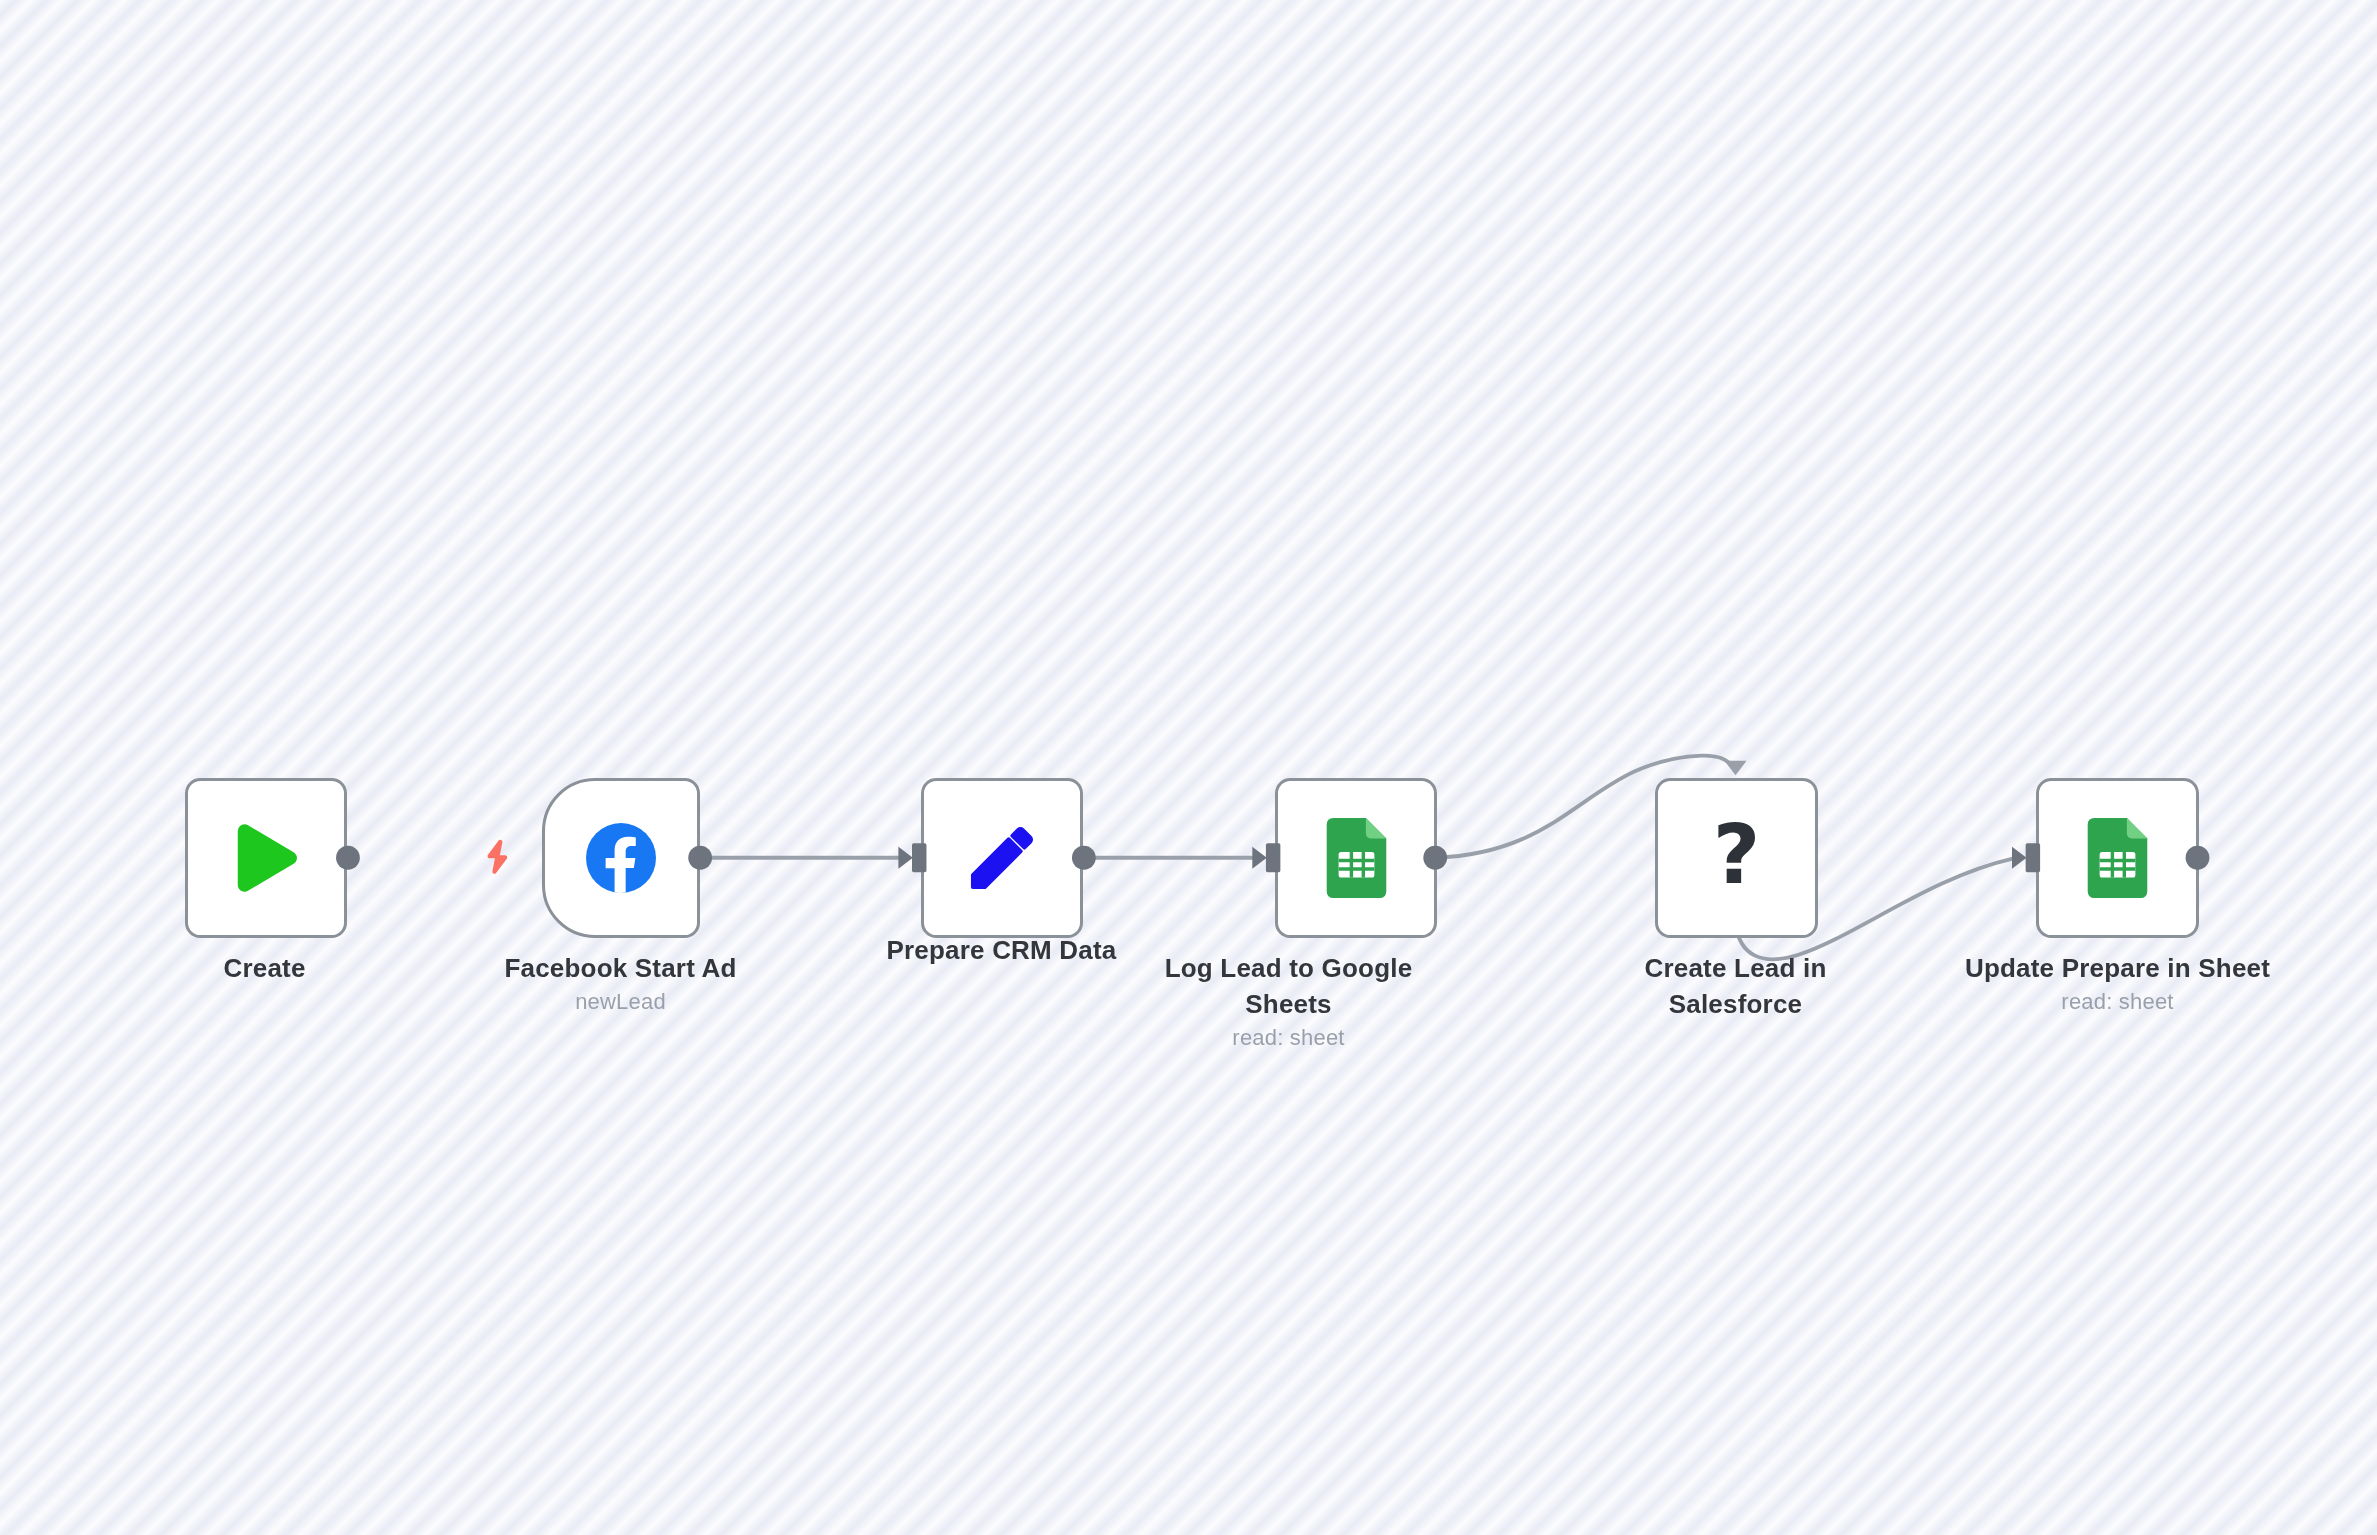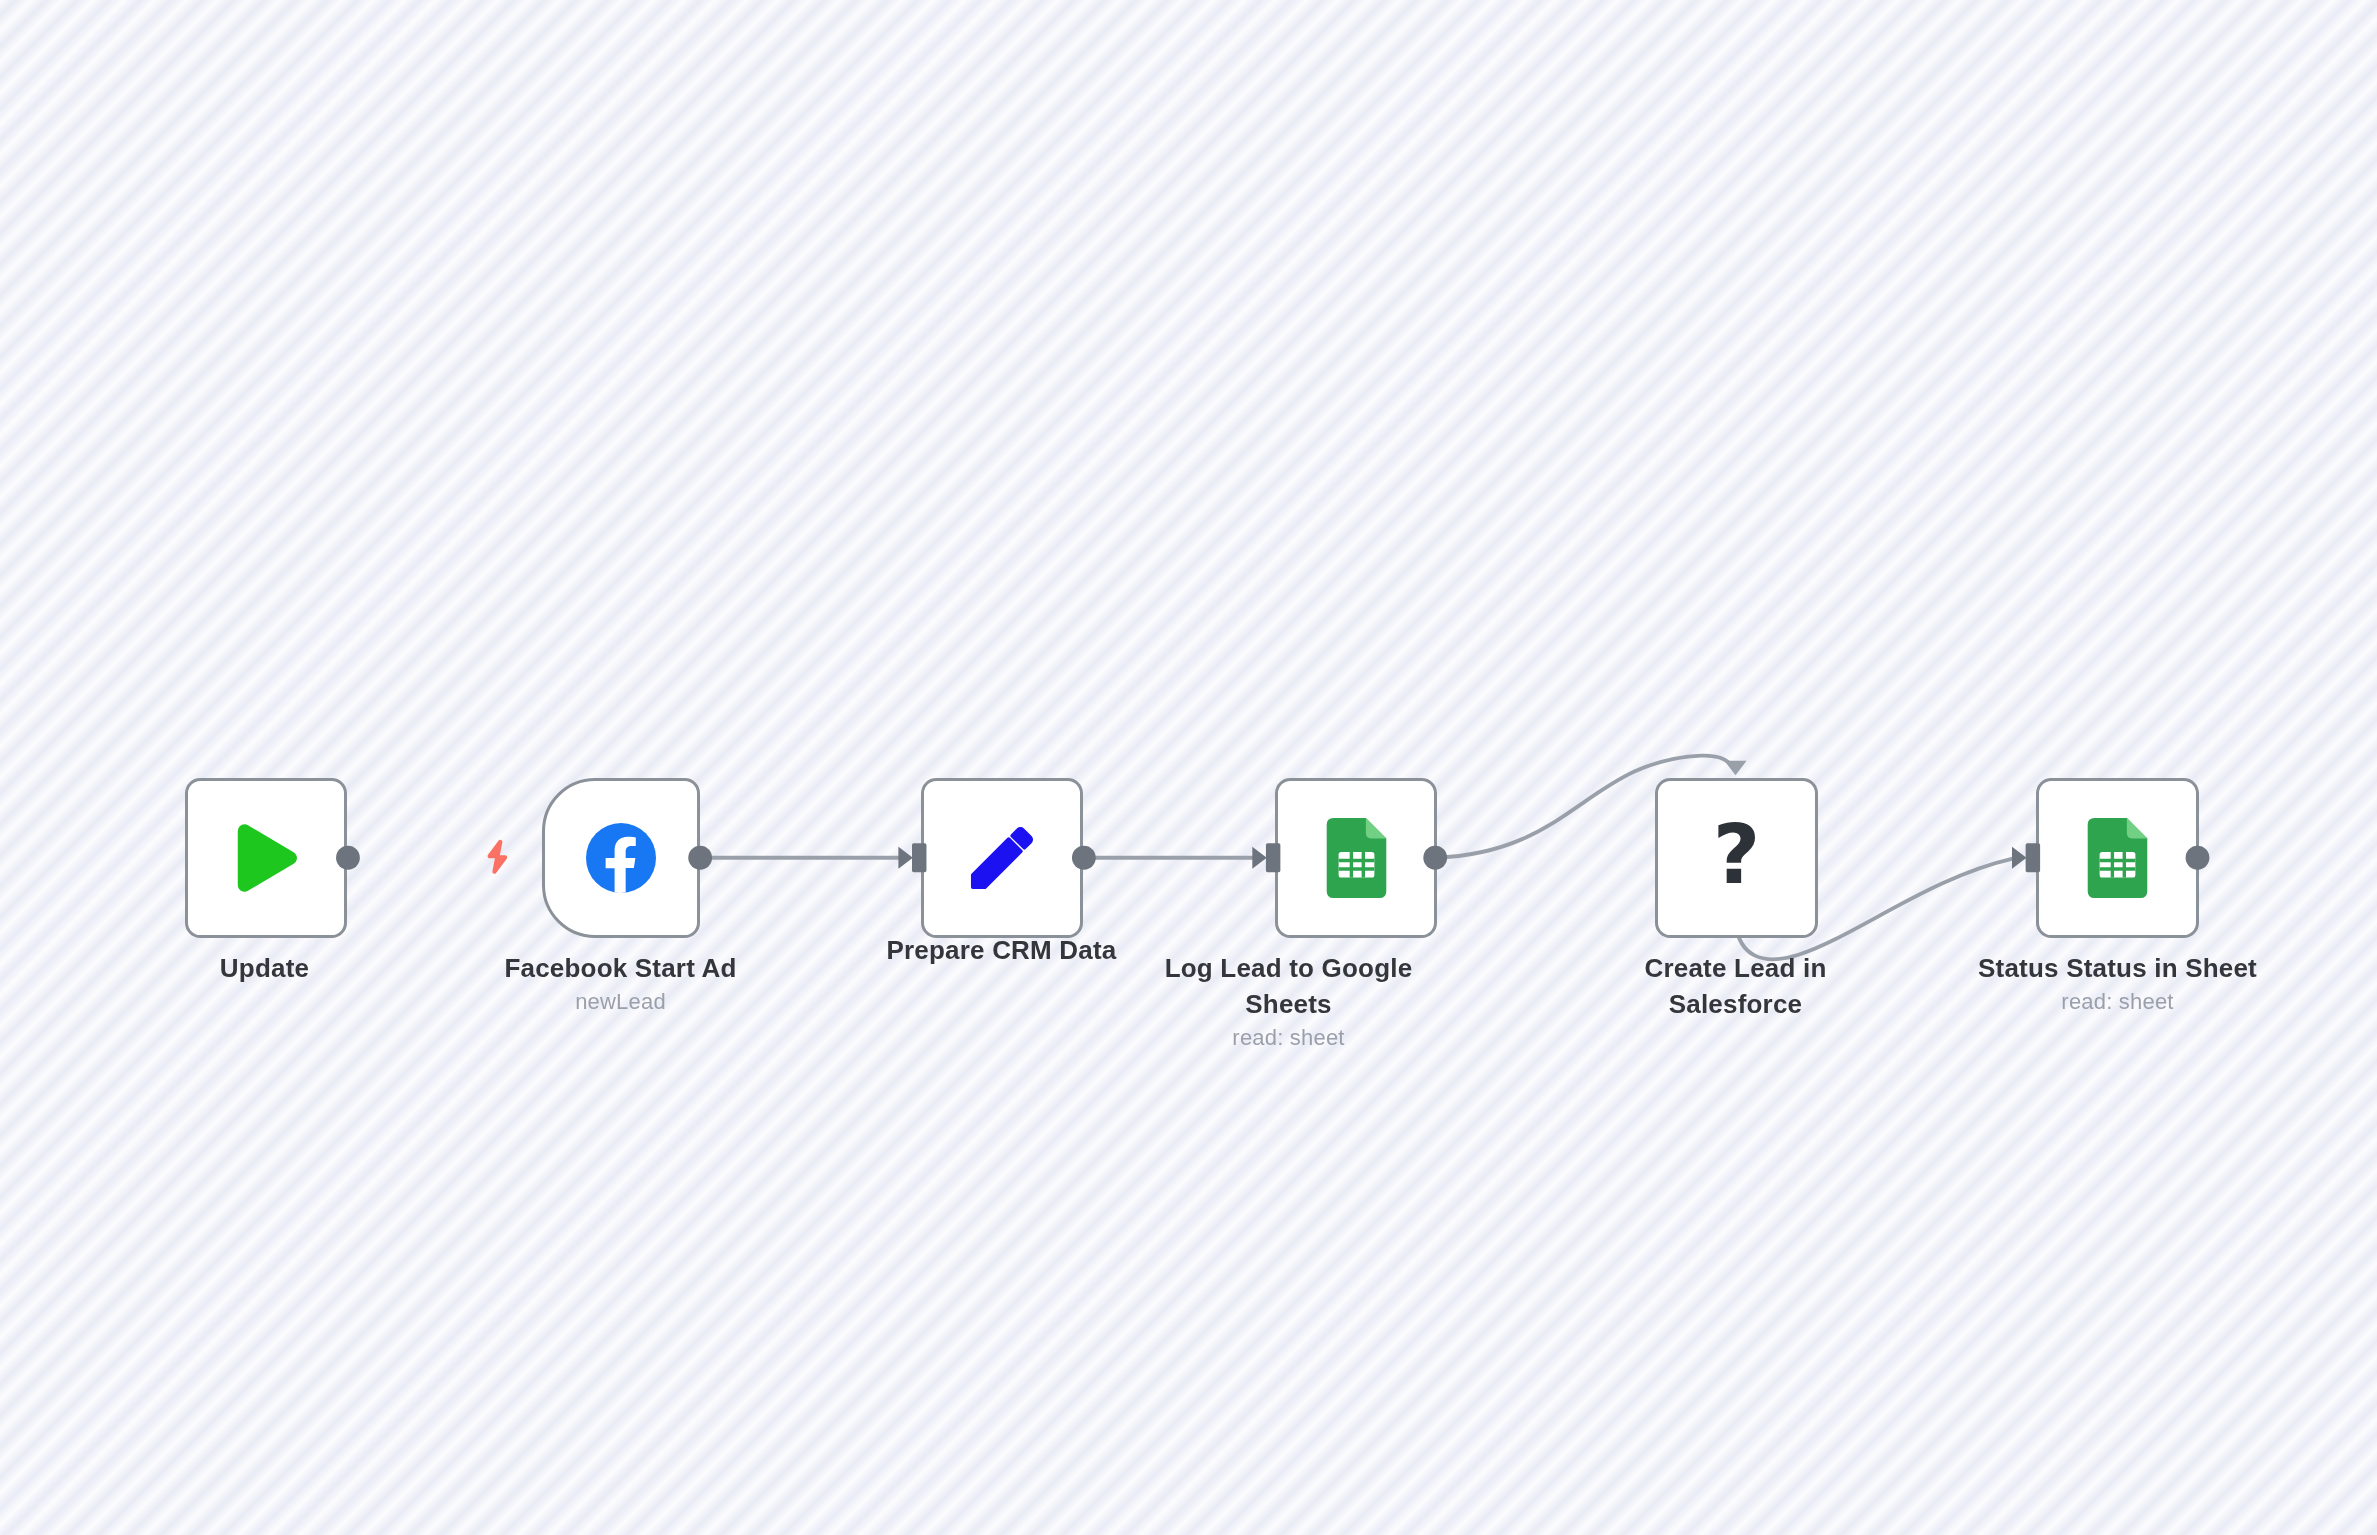--- a/index.html
+++ b/index.html
@@ -112,21 +112,21 @@
     <polygon points="1472,995 1472,1021 1489,1008"></polygon>
     <rect x="1488" y="991" width="17" height="34" rx="2"></rect>
 
     <polygon points="2365,995 2365,1021 2382,1008"></polygon>
     <rect x="2381" y="991" width="17" height="34" rx="2"></rect>
   </g>
   <polygon points="2027,894 2053,894 2040,911" fill="#9aa0a9"></polygon>
 </svg>
 
 <div class="nlabel" style="left:86px;top:950px;width:357px;">
-  <div>Update</div>
+  <div>Create</div>
 </div>
 
 <div class="nlabel" style="left:442px;top:950px;width:357px;">
   <div>Facebook Start Ad</div>
   <div class="nsub">newLead</div>
 </div>
 
 <div class="nlabel" style="left:823px;top:932px;width:357px;">
   <div>Prepare CRM Data</div>
 </div>
@@ -134,16 +134,16 @@
 <div class="nlabel" style="left:1161px;top:950px;width:255px;">
   <div>Log Lead to Google Sheets</div>
   <div class="nsub">read: sheet</div>
 </div>
 
 <div class="nlabel" style="left:1608px;top:950px;width:255px;">
   <div>Create Lead in Salesforce</div>
 </div>
 
 <div class="nlabel" style="left:1939px;top:950px;width:357px;">
-  <div>Status Status in Sheet</div>
+  <div>Update Prepare in Sheet</div>
   <div class="nsub">read: sheet</div>
 </div>
 
 
 </body></html>

